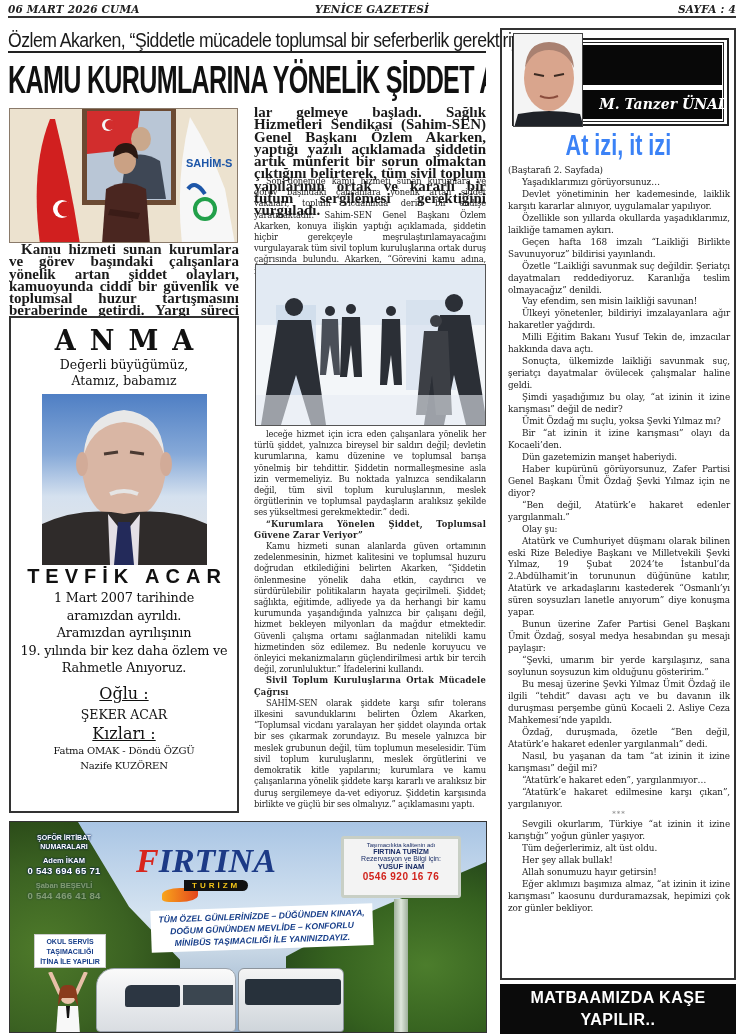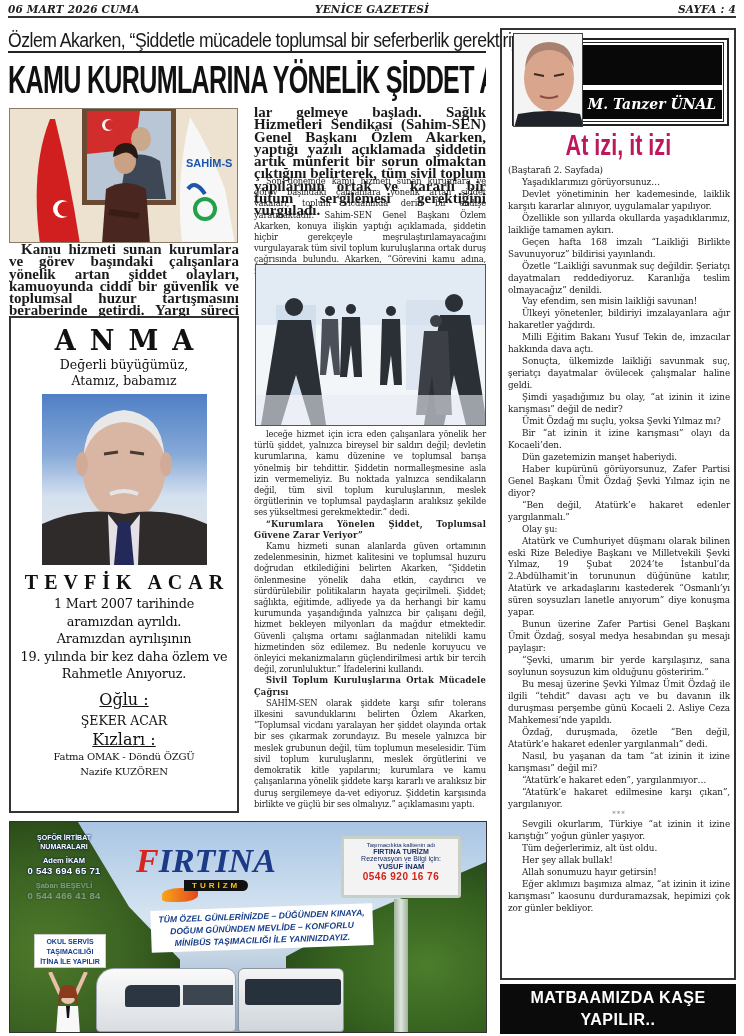--- a/index.html
+++ b/index.html
@@ -38,21 +38,21 @@
   .photo-crowd { position: absolute; left: 255px; top: 264px; width: 231px; height: 162px; border: 1px solid #555; overflow: hidden;
     background: linear-gradient(180deg, #e8eef5 0%, #f7f9fb 40%, #ffffff 70%, #e6ebf0 100%); }
   .mid-body-2 { left: 254px; top: 429px; width: 232px; }
 
   
   .anma { position: absolute; left: 9px; top: 316px; width: 230px; height: 497px; border: 2px solid #333; background: #fff; text-align: center; }
   .anma-title { margin-top: 7px; font-family: "DejaVu Serif", serif; font-weight: bold; font-size: 27px; letter-spacing: 14px; padding-left: 14px; color: #111; line-height: 32px; }
   .anma-sub { font-family: "DejaVu Serif", serif; font-size: 12.5px; line-height: 16px; color: #111; }
   .anma-photo { margin: 5px auto 0; width: 165px; height: 171px; overflow: hidden;
     background: linear-gradient(180deg, #4f7fc4 0%, #86a9d8 35%, #d5e1ef 60%, #e6e6e6 100%); position: relative; }
-  .anma-name { margin-top: 6px; font-family: Liberation Serif, serif; font-weight: bold; font-size: 20px; letter-spacing: 6px; padding-left: 6px; line-height: 22px; color: #111; }
+  .anma-name { font-family: Liberation Sans, sans-serif; font-weight: bold; font-size: 20px; letter-spacing: 6px; padding-left: 6px; line-height: 22px; color: #111; }
   .anma-text { margin-top: 2px; font-family: "DejaVu Serif", serif; font-size: 12.8px; line-height: 17.5px; color: #111; letter-spacing: -0.2px; }
   .anma-rel { margin-top: 8px; font-family: "DejaVu Serif", serif; font-size: 16px; text-decoration: underline; line-height: 18px; }
   .anma-son { margin-top: 4px; font-family: "DejaVu Serif", serif; font-size: 12.5px; line-height: 16px; }
   .anma-daughters { font-family: "DejaVu Serif", serif; font-size: 10px; line-height: 15px; letter-spacing: -0.2px; }
 
   
   .ad { position: absolute; left: 9px; top: 821px; width: 478px; height: 212px; border: 1px solid #333; overflow: hidden;
     background: linear-gradient(180deg, #a9c5e4 0%, #d6e4f1 45%, #c9d8e6 60%, #8aa6c4 100%); }
   .ad-hill-left { position: absolute; left: 0; top: 0; width: 170px; height: 212px;
     background: radial-gradient(ellipse at 20% 60%, #4e7a2a 0%, #3b6222 45%, #2a4a18 75%); clip-path: polygon(0 0, 40% 0, 70% 40%, 100% 65%, 100% 100%, 0 100%); }
@@ -86,23 +86,23 @@
   .ad-van .win2 { position: absolute; left: 86px; top: 16px; width: 50px; height: 20px; background: #3b4650; }
   .ad-bus { position: absolute; left: 228px; top: 146px; width: 106px; height: 64px; background: linear-gradient(180deg, #f4f4f4, #cfd5db); border-radius: 6px 6px 3px 3px; border: 1px solid #8c949c; }
   .ad-bus .win { position: absolute; left: 6px; top: 10px; width: 96px; height: 26px; background: #27313b; border-radius: 3px; }
 
   
   .col-box { position: absolute; left: 500px; top: 28px; width: 236px; height: 952px; border: 2px solid #333; }
   .col-header { position: absolute; left: 512px; top: 38px; width: 217px; height: 88px; border: 2px solid #222; }
   .col-header-inner { position: absolute; left: 518px; top: 42px; width: 206px; height: 80px; border: 1px solid #222; }
   .col-black-top { position: absolute; left: 582px; top: 45px; width: 140px; height: 40px; background: #080808; }
   .col-black-bot { position: absolute; left: 582px; top: 90px; width: 140px; height: 29px; background: #080808; }
-  .col-author { position: absolute; left: 582px; top: 90px; width: 140px; height: 29px; color: #fff; font-family: "DejaVu Serif", serif; font-weight: bold; font-style: italic; font-size: 14px; line-height: 29px; text-align: center; }
+  .col-author { position: absolute; left: 582px; top: 90px; width: 163px; height: 29px; color: #fff; font-family: "DejaVu Serif", serif; font-weight: bold; font-style: italic; font-size: 14px; line-height: 29px; text-align: center; }
   .col-photo { position: absolute; left: 513px; top: 33px; width: 70px; height: 94px; border: 1px solid #444; background: #f2f2f2; overflow: hidden; }
-  .col-title { position: absolute; left: 502px; top: 128px; width: 232px; text-align: center; font-family: "Liberation Sans", sans-serif; font-weight: bold; font-size: 30px; line-height: 34px; color: #be185d; }
+  .col-title { position: absolute; left: 502px; top: 128px; width: 232px; text-align: center; font-family: "Liberation Sans", sans-serif; font-weight: bold; font-size: 30px; line-height: 34px; color: #3b82f6; }
   .col-title span { display: inline-block; transform: scaleX(0.72); }
   .col-body { position: absolute; left: 508px; top: 165px; width: 222px; font-family: "DejaVu Serif", serif; font-size: 8.85px; line-height: 11.95px; text-align: justify; color: #1c1c1c; letter-spacing: -0.12px; }
   .col-body p { text-indent: 14px; }
   .col-body p.noind { text-indent: 0; }
   .col-body p.stars { text-align: center; text-indent: 0; color: #888; font-size: 7px; line-height: 9px; letter-spacing: 1px; }
 
   .stamp-ad { position: absolute; left: 500px; top: 984px; width: 236px; height: 50px; background: #0b0b0b; color: #fff; text-align: center;
     font-family: "Liberation Sans", sans-serif; font-weight: bold; }
   .stamp-ad .l1 { font-size: 16px; line-height: 22px; margin-top: 3px; letter-spacing: 0.5px; }
   .stamp-ad .l2 { font-size: 17px; line-height: 22px; letter-spacing: 0.5px; }

